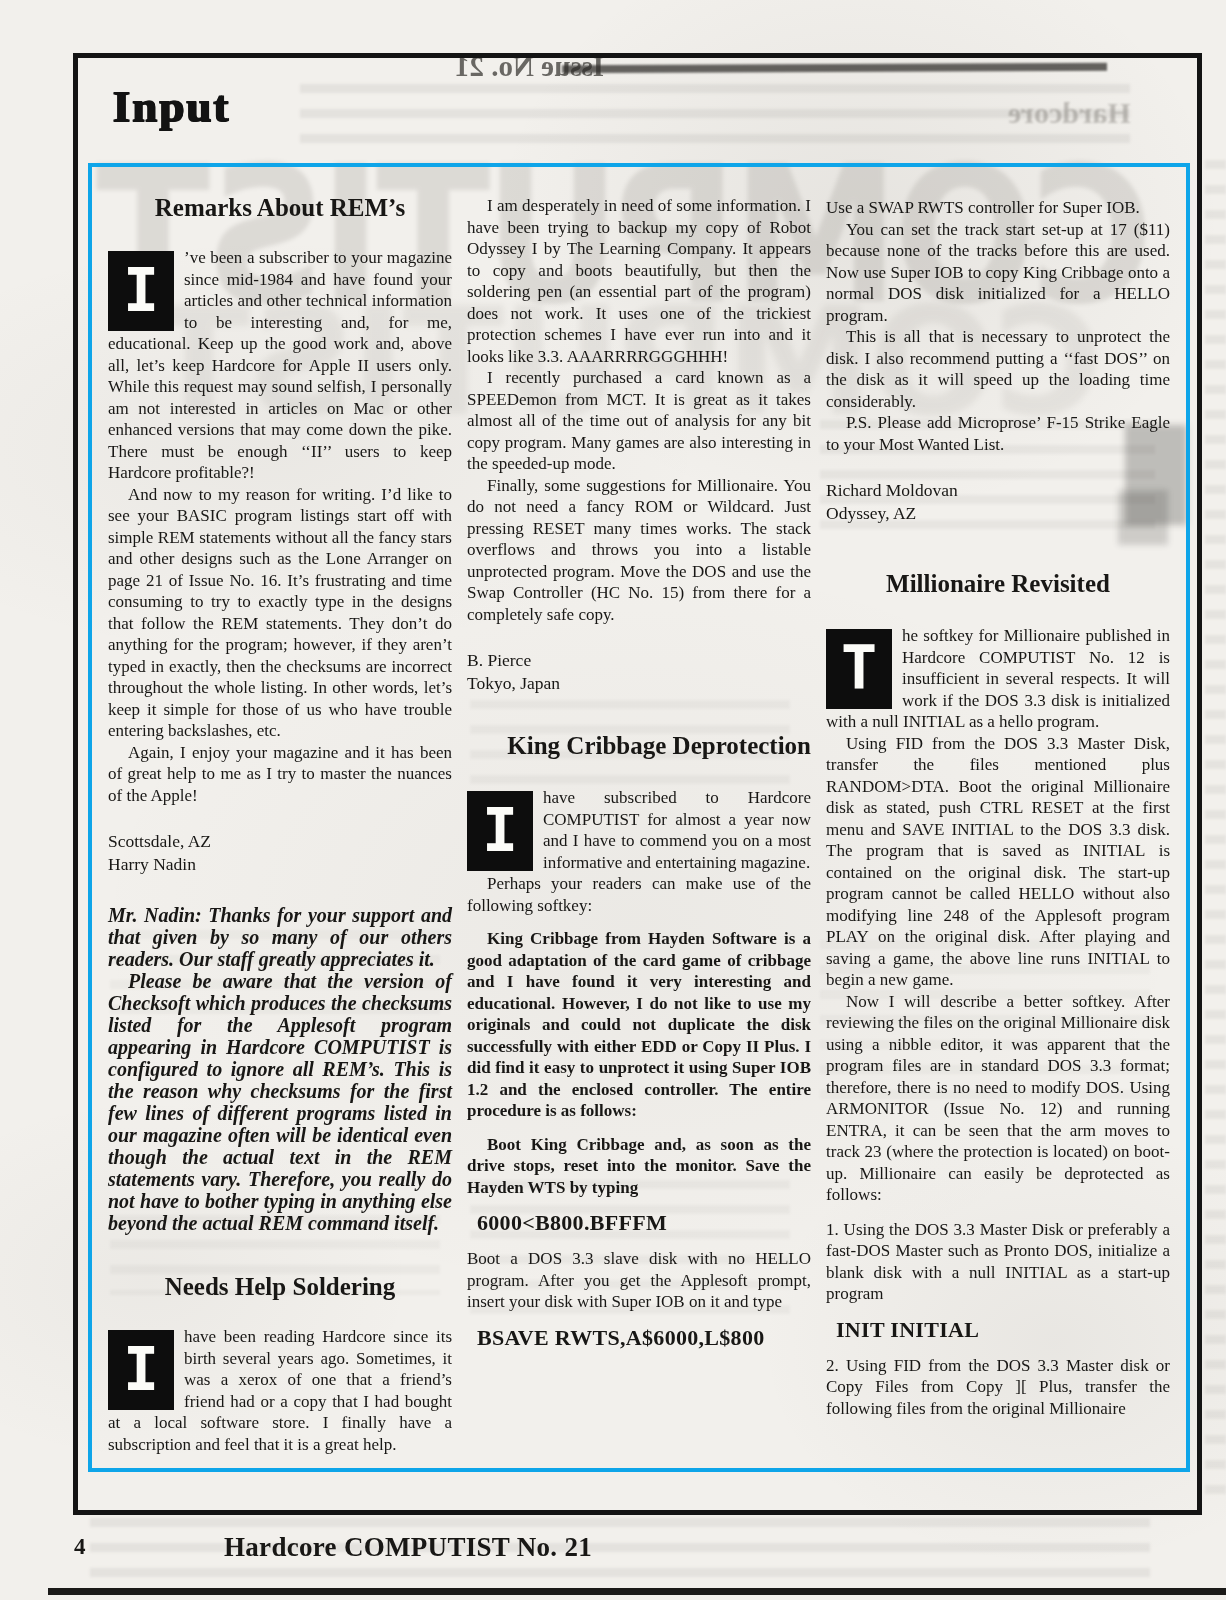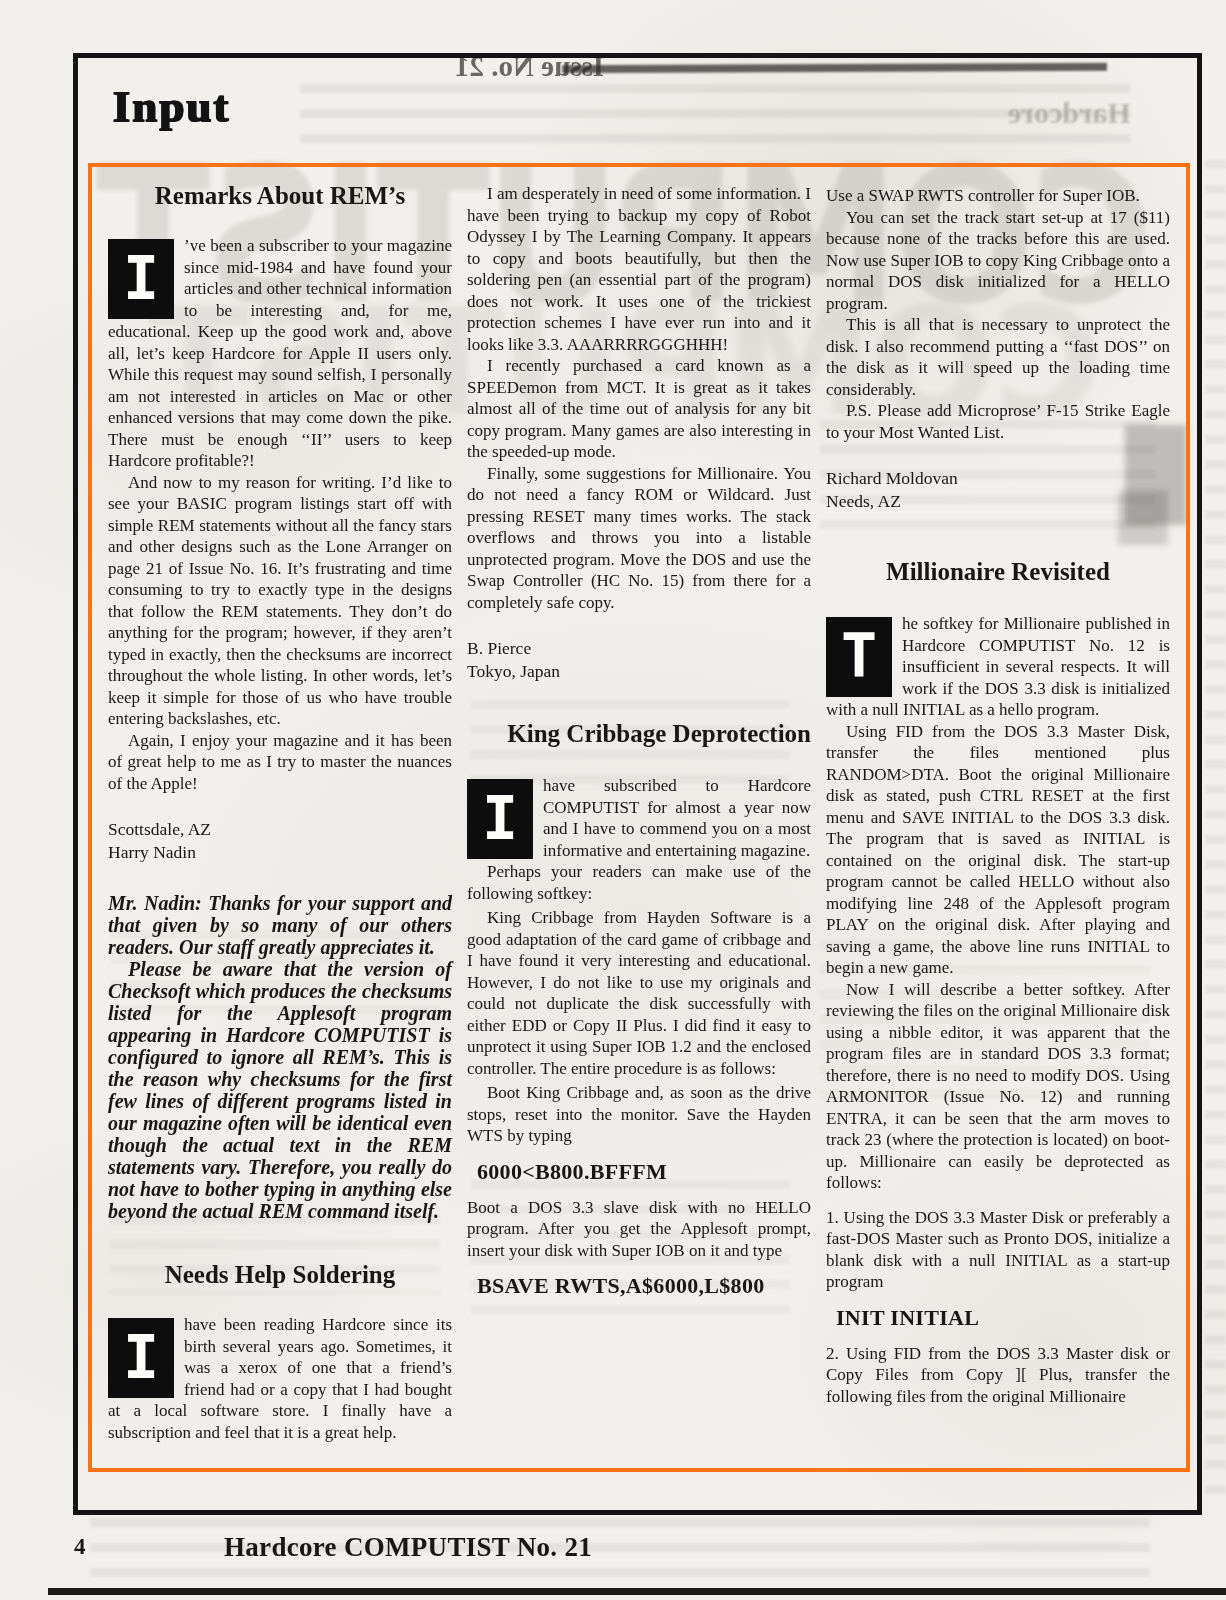--- a/index.html
+++ b/index.html
@@ -50,28 +50,28 @@
     box-sizing:border-box;border:5px solid #141414;background:transparent;
   }
   .input-title{
     position:absolute;left:34px;top:22px;
     font-family:Liberation Serif, serif;font-weight:bold;font-size:45px;
     letter-spacing:2px;color:#131313;
     text-shadow:1.6px 0 #131313, 0 1px #131313, 1.6px 1px #131313;
   }
   .inner-box{
     position:absolute;left:10px;top:105px;width:1102px;height:1309px;
-    box-sizing:border-box;border:4px solid #f97316;background:transparent;
-    padding:2px 16px;display:flex;gap:15px;overflow:hidden;
+    box-sizing:border-box;border:4px solid #0ea5e9;background:transparent;
+    padding:14px 16px;display:flex;gap:15px;overflow:hidden;
   }
   .col{width:344px;position:relative;z-index:3;}
   
   .para{margin:0;font-size:17px;line-height:21.5px;text-align:justify;text-indent:20px;}
   .para.flush{text-indent:0;}
-  .gap{margin-top:3px;}
+  .gap{margin-top:12px;font-weight:bold;}
   .col-heading{font-weight:bold;font-size:25px;line-height:30px;text-align:center;margin:0;}
   .h-remarks{margin:12px 4px 24px;}
   .h-needs{margin:38px 0 24px;}
   .h-king{margin:36px 0 26px;text-align:right;}
   .h-mill{margin:44px 0 26px;}
   .first-col2{margin-top:14px;}
   .first-col3{margin-top:16px;}
   .dropcap{
     float:left;width:66px;height:80px;margin:4px 10px 0 0;background:#0d0d0d;
     color:#fcfcf8;text-align:center;font-family:"DejaVu Sans Mono",monospace;
@@ -157,21 +157,21 @@
       <div class="code">BSAVE RWTS,A$6000,L$800</div>
     </div>
 
     <div class="col">
       <p class="para flush first-col3">Use a SWAP RWTS controller for Super IOB.</p>
       <p class="para">You can set the track start set-up at 17 ($11) because none of the tracks before this are used. Now use Super IOB to copy King Cribbage onto a normal DOS disk initialized for a HELLO program.</p>
       <p class="para">This is all that is necessary to unprotect the disk. I also recommend putting a ‘‘fast DOS’’ on the disk as it will speed up the loading time considerably.</p>
       <p class="para">P.S. Please add Microprose’ F-15 Strike Eagle to your Most Wanted List.</p>
       <div class="sig">
         <div>Richard Moldovan</div>
-        <div>Needs, AZ</div>
+        <div>Odyssey, AZ</div>
       </div>
       <h3 class="col-heading h-mill">Millionaire Revisited</h3>
       <p class="para flush">
         <span class="dropcap">T</span><span>he softkey for Millionaire published in Hardcore COMPUTIST No. 12 is insufficient in several respects. It will work if the DOS 3.3 disk is initialized with a null INITIAL as a hello program.</span>
       </p>
       <p class="para">Using FID from the DOS 3.3 Master Disk, transfer the files mentioned plus RANDOM&gt;DTA. Boot the original Millionaire disk as stated, push CTRL RESET at the first menu and SAVE INITIAL to the DOS 3.3 disk. The program that is saved as INITIAL is contained on the original disk. The start-up program cannot be called HELLO without also modifying line 248 of the Applesoft program PLAY on the original disk. After playing and saving a game, the above line runs INITIAL to begin a new game.</p>
       <p class="para">Now I will describe a better softkey. After reviewing the files on the original Millionaire disk using a nibble editor, it was apparent that the program files are in standard DOS 3.3 format; therefore, there is no need to modify DOS. Using ARMONITOR (Issue No. 12) and running ENTRA, it can be seen that the arm moves to track 23 (where the protection is located) on boot-up. Millionaire can easily be deprotected as follows:</p>
       <p class="para flush step">1. Using the DOS 3.3 Master Disk or preferably a fast-DOS Master such as Pronto DOS, initialize a blank disk with a null INITIAL as a start-up program</p>
       <div class="code">INIT INITIAL</div>
       <p class="para flush">2. Using FID from the DOS 3.3 Master disk or Copy Files from Copy ][ Plus, transfer the following files from the original Millionaire</p>

